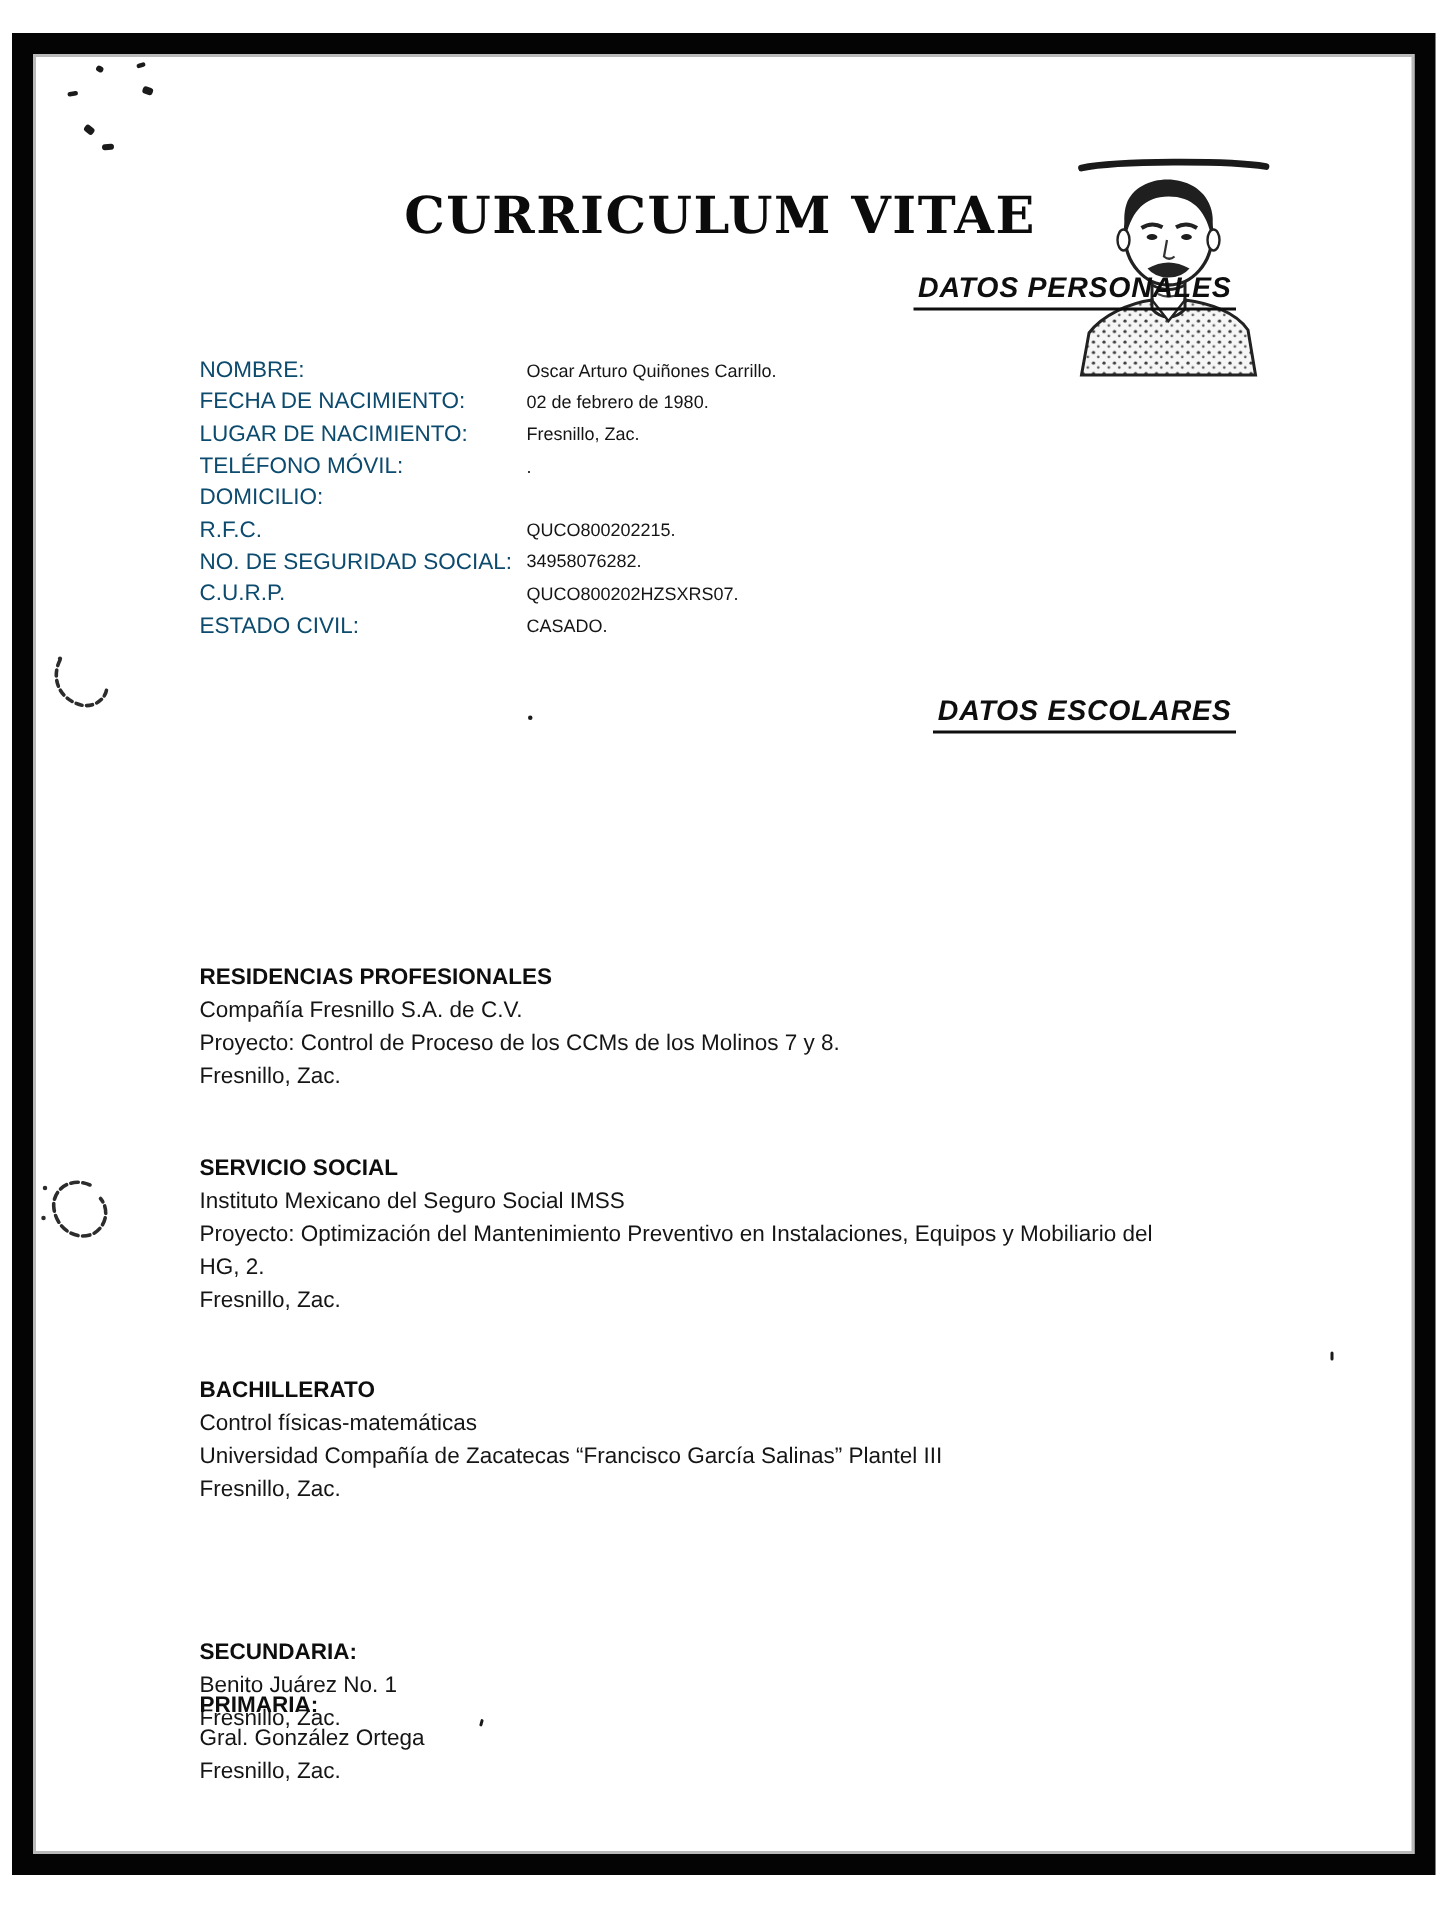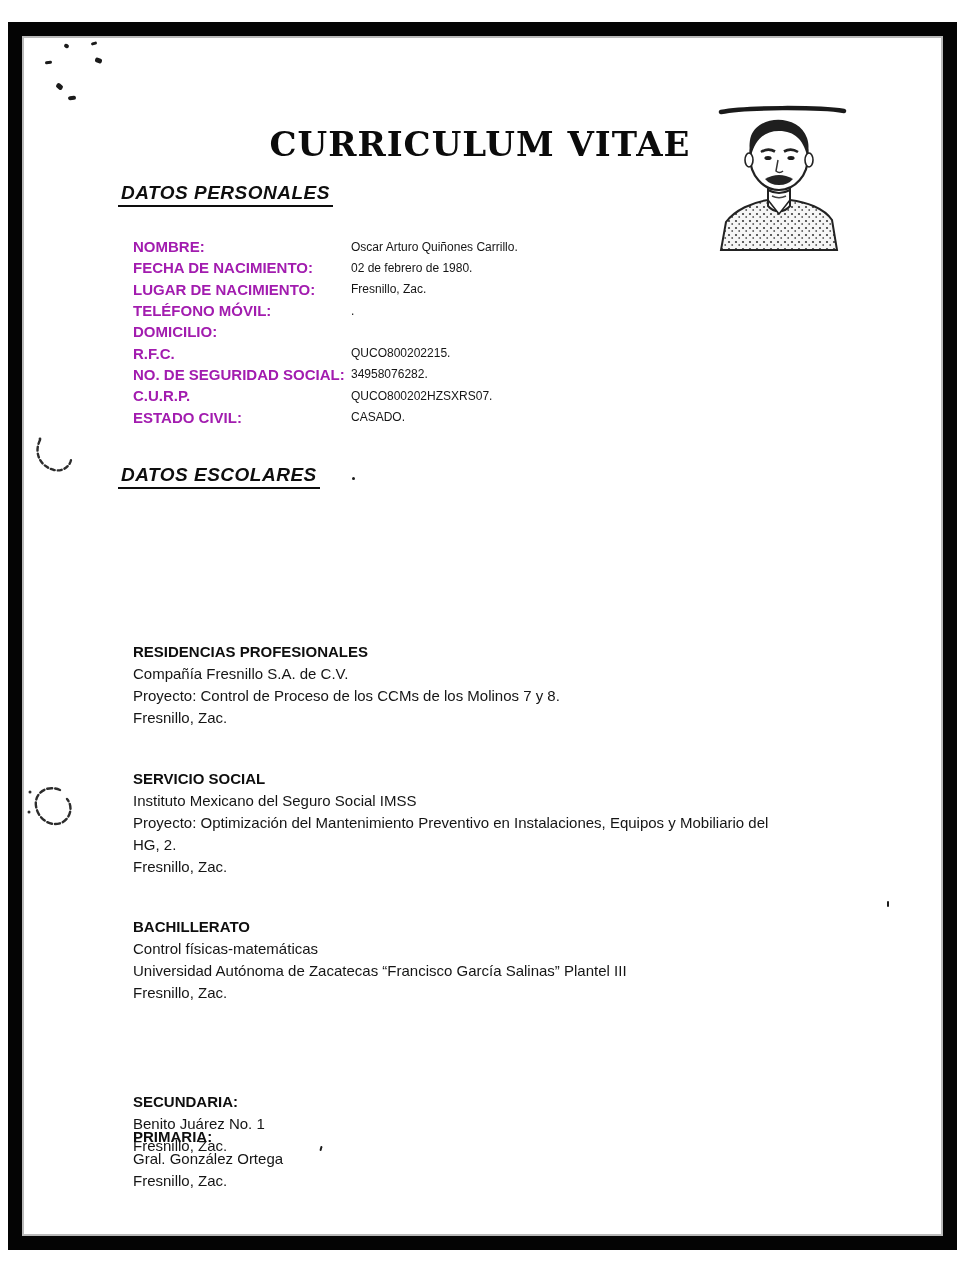--- a/index.html
+++ b/index.html
@@ -18,34 +18,34 @@
   }
   .frame-inner { position:absolute; inset:0; border:2px solid #a9a9a9; opacity:.8; }
 
   .title {
     position:absolute; left:120px; top:124px; width:720px;
     text-align:center;
     font-family:"DejaVu Serif", serif;
     font-weight:bold; font-size:34px; letter-spacing:1px; color:#0b0b0b;
   }
 
-  .heading-wrap { position:absolute; width:720px; left:118px; text-align:left; }
+  .heading-wrap { position:absolute; width:720px; left:104px; text-align:right; }
   .heading {
     display:inline-block;
     font-size:19px; font-weight:bold; font-style:italic;
     letter-spacing:.5px; color:#0e0e0e;
     border-bottom:2.5px solid #0e0e0e; padding:0 3px 1px 3px;
   }
   .hp { top:182px; }
   .he { top:464px; }
 
   
   .fields { position:absolute; left:133px; top:236px; width:640px; }
   .frow { display:grid; grid-template-columns:218px 1fr; height:21.3px; align-items:center; }
-  .flabel { font-weight:bold; font-size:15px; color:#a21caf; }
+  .flabel { font-weight:normal; font-size:15px; color:#0c4a6e; }
   .fvalue { font-size:12px; color:#151515; }
 
   
   .section { position:absolute; left:133px; width:800px; }
   .line { font-size:15px; line-height:22px; color:#151515; }
   .line b, .shead { font-weight:bold; color:#0e0e0e; }
   .shead { font-size:15px; line-height:22px; }
   .s1 { top:514px; } .s2 { top:641px; } .s3 { top:768px; }
   .s4 { top:916px; } .s5 { top:1091px; } .s6 { top:1126px; }
 
@@ -172,21 +172,21 @@
     <div class="shead">SERVICIO SOCIAL</div>
     <div class="line">Instituto Mexicano del Seguro Social IMSS</div>
     <div class="line">Proyecto: Optimización del Mantenimiento Preventivo en Instalaciones, Equipos y Mobiliario del</div>
     <div class="line">HG, 2.</div>
     <div class="line">Fresnillo, Zac.</div>
   </div>
 
   <div class="section s4">
     <div class="shead">BACHILLERATO</div>
     <div class="line">Control físicas-matemáticas</div>
-    <div class="line">Universidad Autónoma de Zacatecas  “Francisco García Salinas” Plantel III</div>
+    <div class="line">Universidad Compañía de Zacatecas  “Francisco García Salinas” Plantel III</div>
     <div class="line">Fresnillo, Zac.</div>
   </div>
 
   <div class="section s5">
     <div class="shead">SECUNDARIA:</div>
     <div class="line">Benito Juárez No. 1</div>
     <div class="line">Fresnillo, Zac.</div>
   </div>
 
   <div class="section s6">

